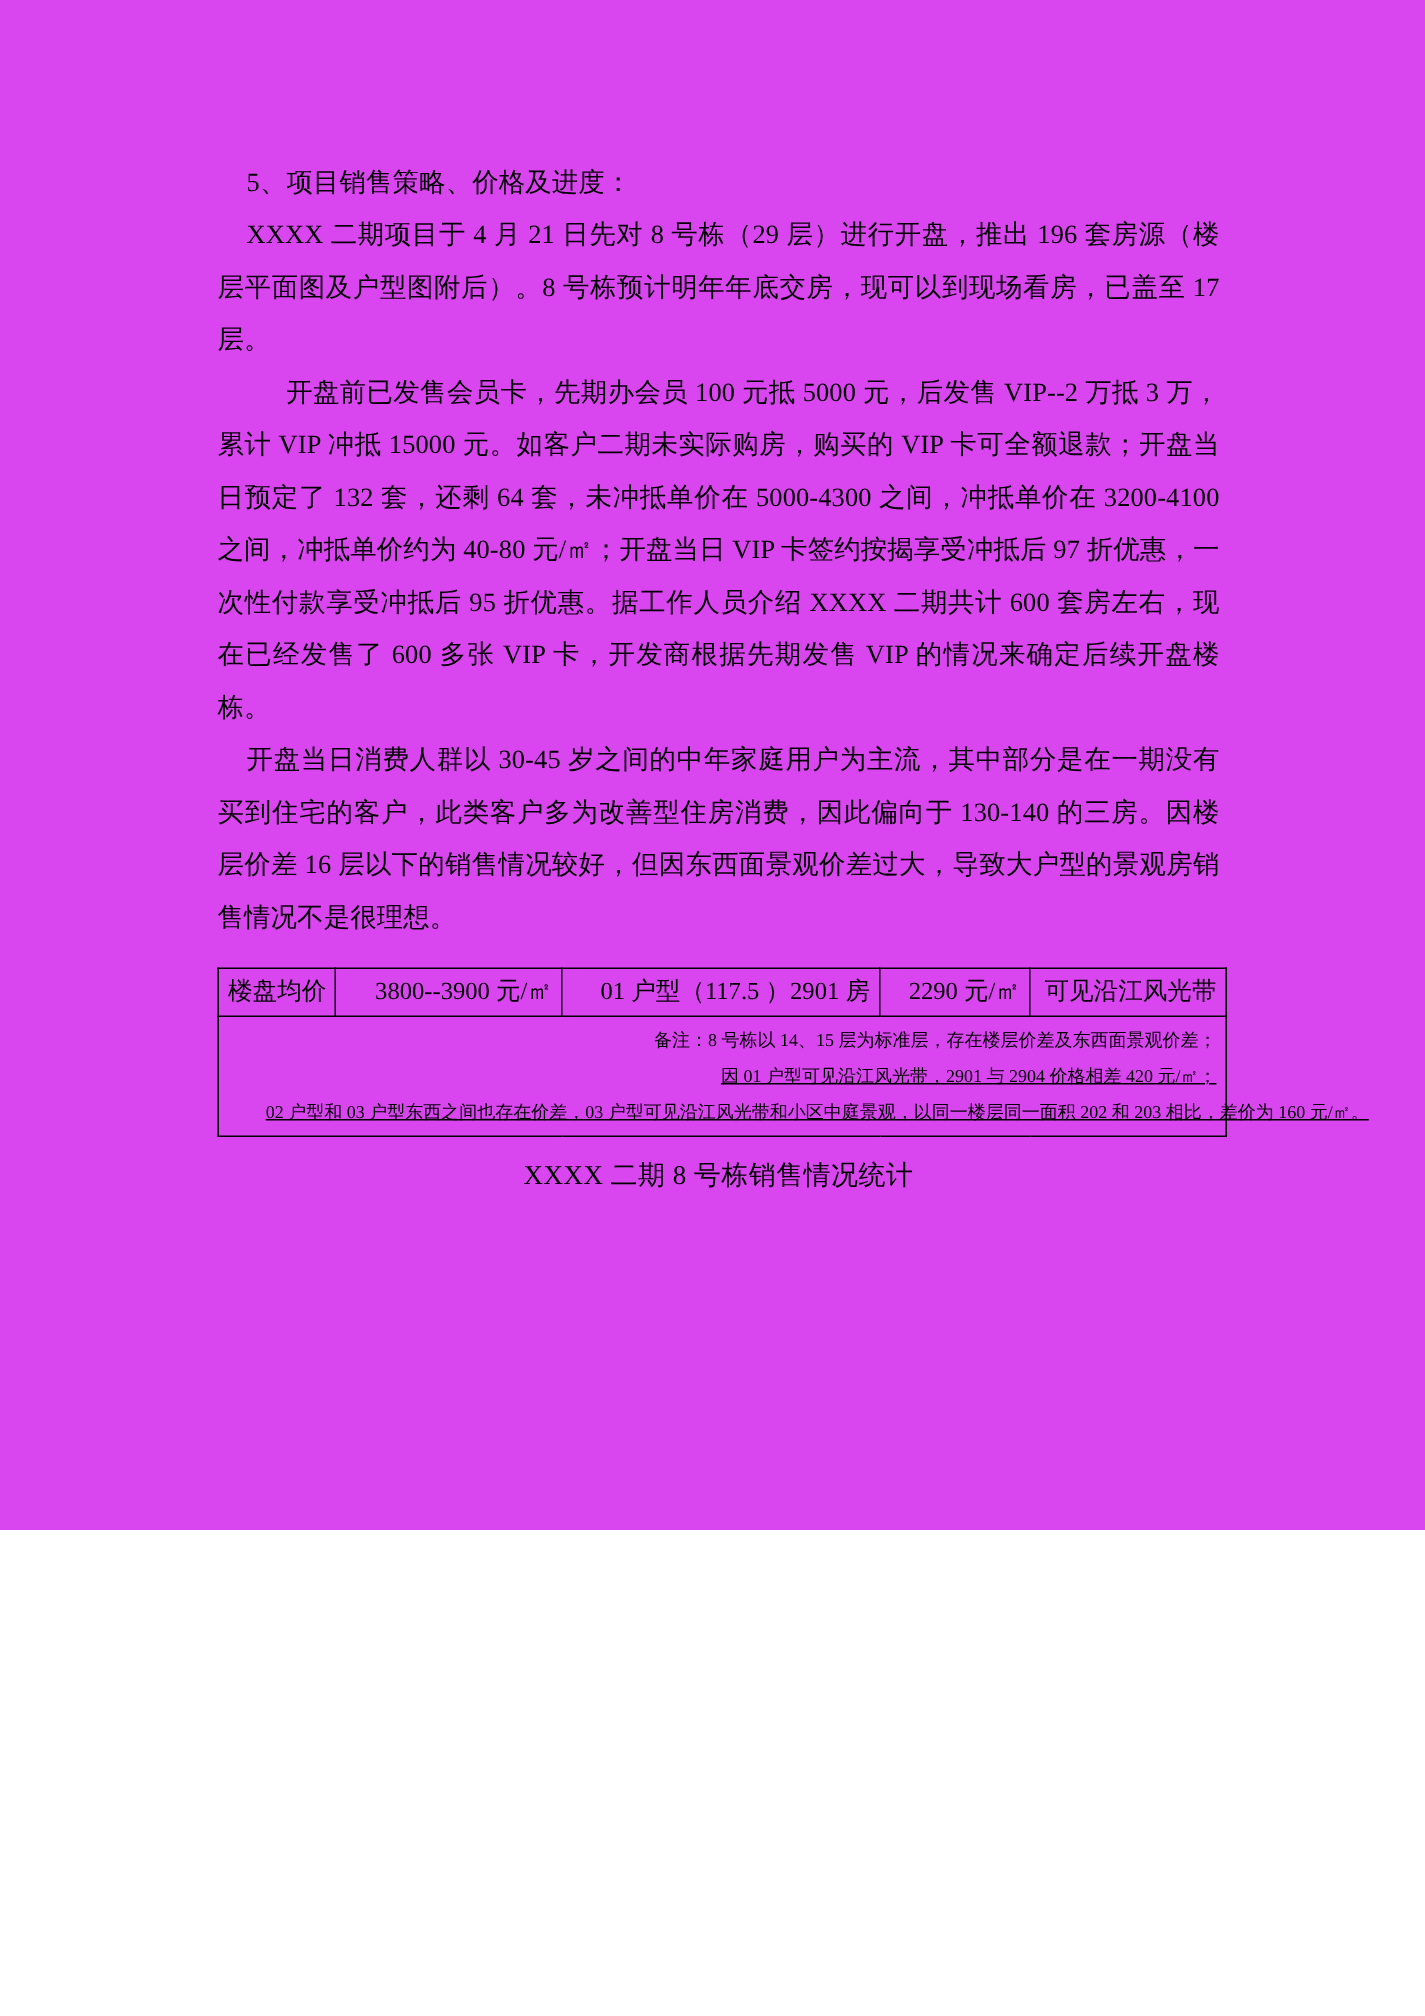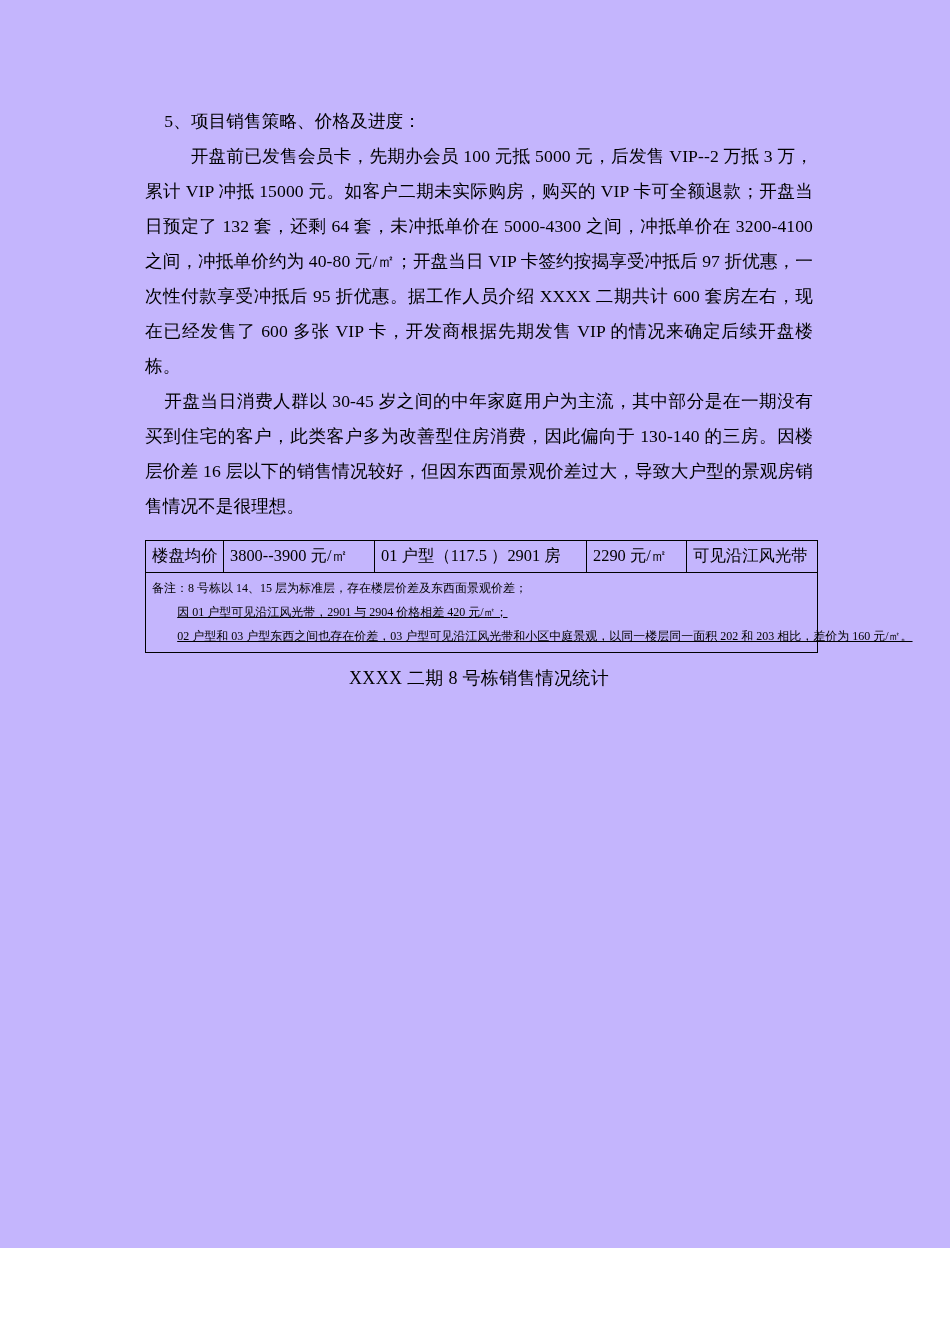--- a/index.html
+++ b/index.html
@@ -8,22 +8,22 @@
     background: #ffffff;
   }
   body {
     font-family: "Liberation Serif", "DejaVu Serif", serif;
     color: #000000;
     -webkit-font-smoothing: antialiased;
   }
   .page {
     position: relative;
     width: 950px;
-    height: 1248px;
-    background: #c4b5fd;
+    height: 1020px;
+    background: #d946ef;
     overflow: hidden;
     box-sizing: border-box;
   }
   .content {
     position: absolute;
     left: 145px;
     top: 104px;
     width: 668px;
   }
   .para {
@@ -33,20 +33,21 @@
     text-justify: inter-ideograph;
     margin: 0;
     letter-spacing: 0.1px;
   }
   .indent-1 { text-indent: 1.1em; }
   .indent-2 { text-indent: 2.6em; }
 
   
   .tbl-wrap {
     margin-top: 16px;
+    text-align: right;
   }
   table.price-table {
     border-collapse: collapse;
     width: 672px;
     table-layout: fixed;
     font-size: 16.4px;
   }
   table.price-table td {
     border: 1px solid #000000;
     padding: 3px 6px 4px 6px;
@@ -78,20 +79,21 @@
   }
 </style>
 </head>
 <body>
 
 <div class="page">
   <div class="content">
 
     <p class="para indent-1">5、项目销售策略、价格及进度：</p>
 
+    <p class="para indent-1">XXXX 二期项目于 4 月 21 日先对 8 号栋（29 层）进行开盘，推出 196 套房源（楼层平面图及户型图附后）。8 号栋预计明年年底交房，现可以到现场看房，已盖至 17 层。</p>
 
     <p class="para indent-2">开盘前已发售会员卡，先期办会员 100 元抵 5000 元，后发售 VIP--2 万抵 3 万，累计 VIP 冲抵 15000 元。如客户二期未实际购房，购买的 VIP 卡可全额退款；开盘当日预定了 132 套，还剩 64 套，未冲抵单价在 5000-4300 之间，冲抵单价在 3200-4100 之间，冲抵单价约为 40-80 元/㎡；开盘当日 VIP 卡签约按揭享受冲抵后 97 折优惠，一次性付款享受冲抵后 95 折优惠。据工作人员介绍 XXXX 二期共计 600 套房左右，现在已经发售了 600 多张 VIP 卡，开发商根据先期发售 VIP 的情况来确定后续开盘楼栋。</p>
 
     <p class="para indent-1">开盘当日消费人群以 30-45 岁之间的中年家庭用户为主流，其中部分是在一期没有买到住宅的客户，此类客户多为改善型住房消费，因此偏向于 130-140 的三房。因楼层价差 16 层以下的销售情况较好，但因东西面景观价差过大，导致大户型的景观房销售情况不是很理想。</p>
 
     <div class="tbl-wrap">
       <table class="price-table">
         <colgroup>
           <col class="col-a">
             <col class="col-b">

